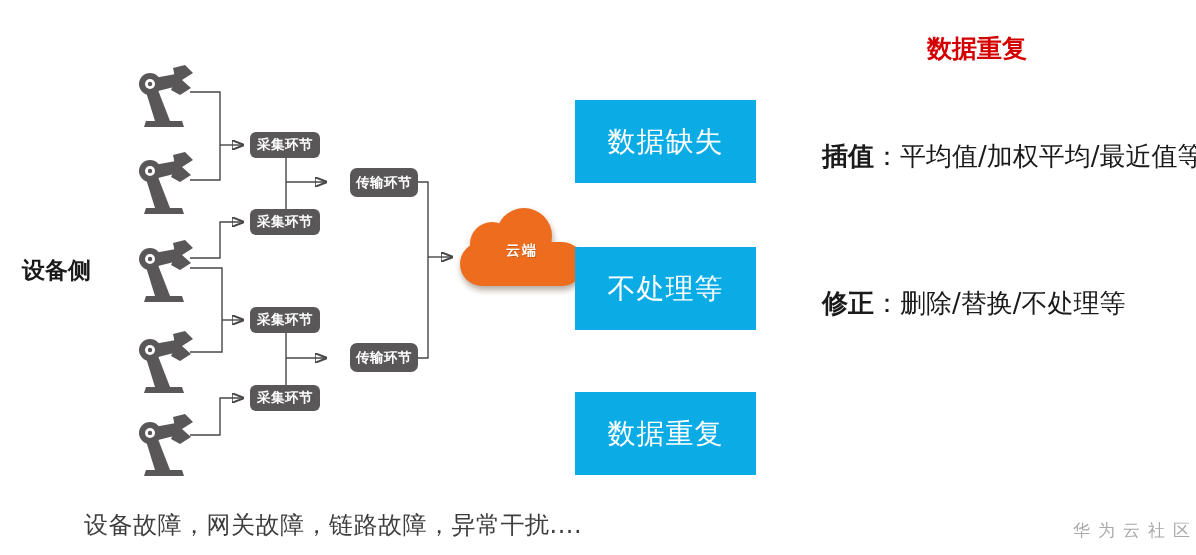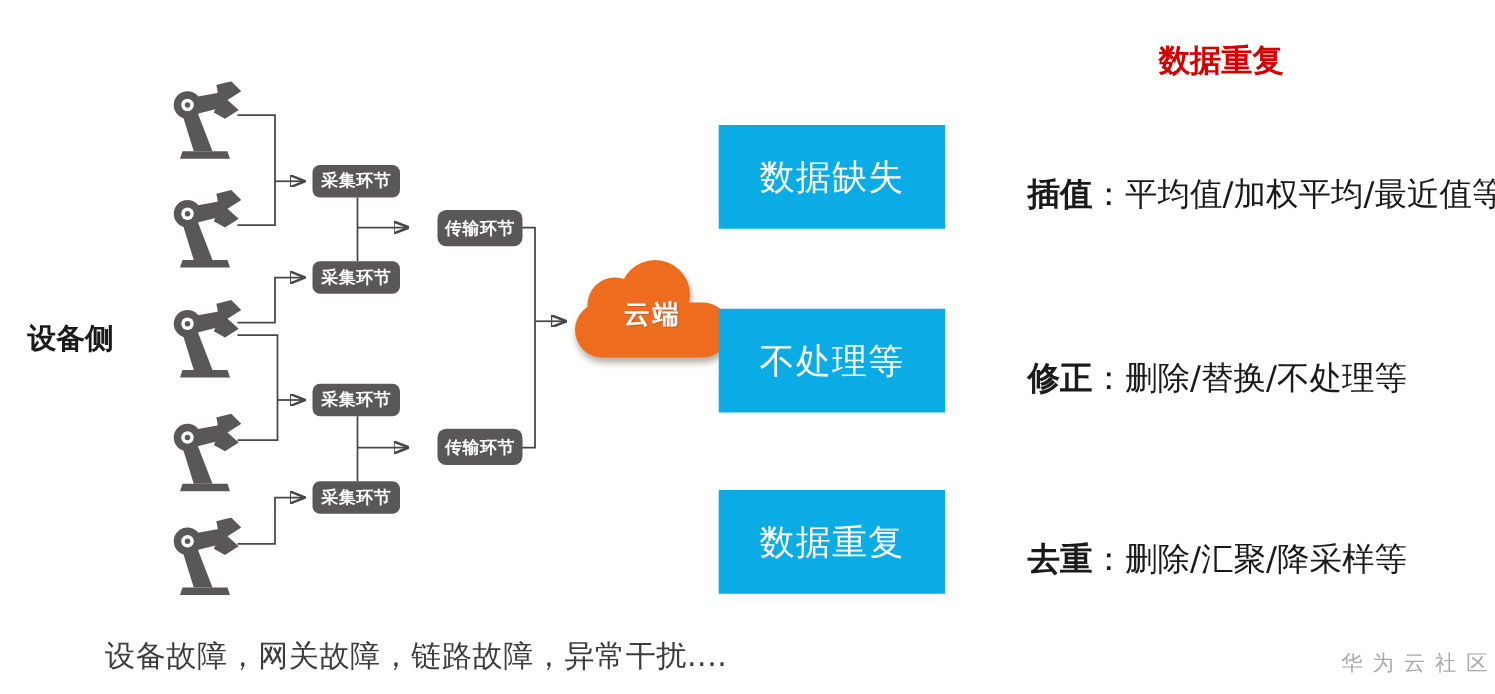--- a/index.html
+++ b/index.html
@@ -23,21 +23,21 @@
   }
   .collect{left:250px;width:70px;height:26px;border-radius:6px;align-items:center;}
   .transmit{left:332px;width:68px;height:29px;border-radius:7px;margin-left:18px;}
   
   .cloud-svg{position:absolute;left:456px;top:206px;width:132px;height:82px;
     filter:drop-shadow(1px 4px 3px rgba(70,40,10,.4));}
   .cloud-svg .fill{fill:var(--cloud-orange,#ED6C1E);}
   .cloud-label{
     position:absolute;left:458px;top:236px;width:128px;height:30px;
     display:flex;align-items:center;justify-content:center;
-    color:#fff;font-weight:bold;font-size:21px;letter-spacing:2px;
+    color:#fff;font-weight:bold;font-size:14px;letter-spacing:2px;
     text-shadow:1px 1px 0 rgba(0,0,0,.15);
   }
   
   .device-label{left:22px;top:255px;font-size:23px;font-weight:bold;color:var(--text-black,#1A1A1A);}
   .caption{left:84px;top:509px;font-size:24px;color:var(--caption-gray,#3D3D3D);letter-spacing:.5px;}
   
   .sol-title{left:902px;top:32px;width:150px;text-align:center;font-size:25px;font-weight:bold;
     color:var(--title-red,#D40000);}
   .problem-box{
     position:absolute;left:575px;width:181px;height:83px;background:var(--problem-blue,#0BACE6);
@@ -178,18 +178,15 @@
   <div class="problem-box" style="top:392px">
       <span>数据重复</span>
     </div>
 
   <div class="method-row" style="top:124px">
     <span class="mname">插值</span><span class="mdetail">：平均值/加权平均/最近值等</span>
   </div>
   <div class="method-row" style="top:271px">
     <span class="mname">修正</span><span class="mdetail">：删除/替换/不处理等</span>
   </div>
-  <div class="method-row" style="top:416px">
-    <span class="mname">去重</span><span class="mdetail">：删除/汇聚/降采样等</span>
-  </div>
 
   <div class="abs watermark">华为云社区</div>
 </div>
 
 </body></html>

